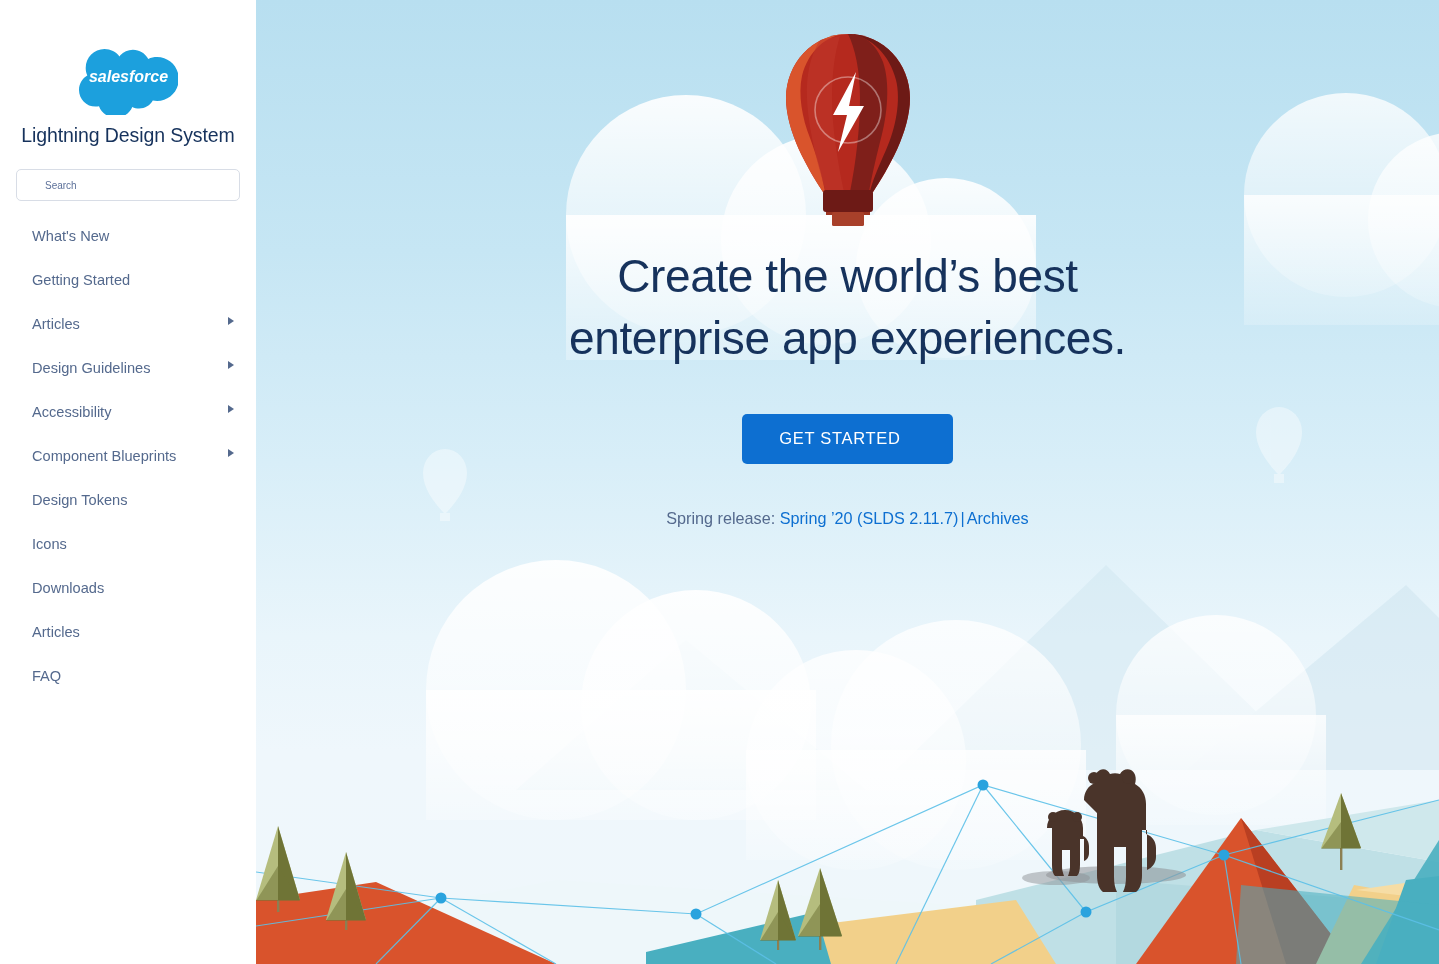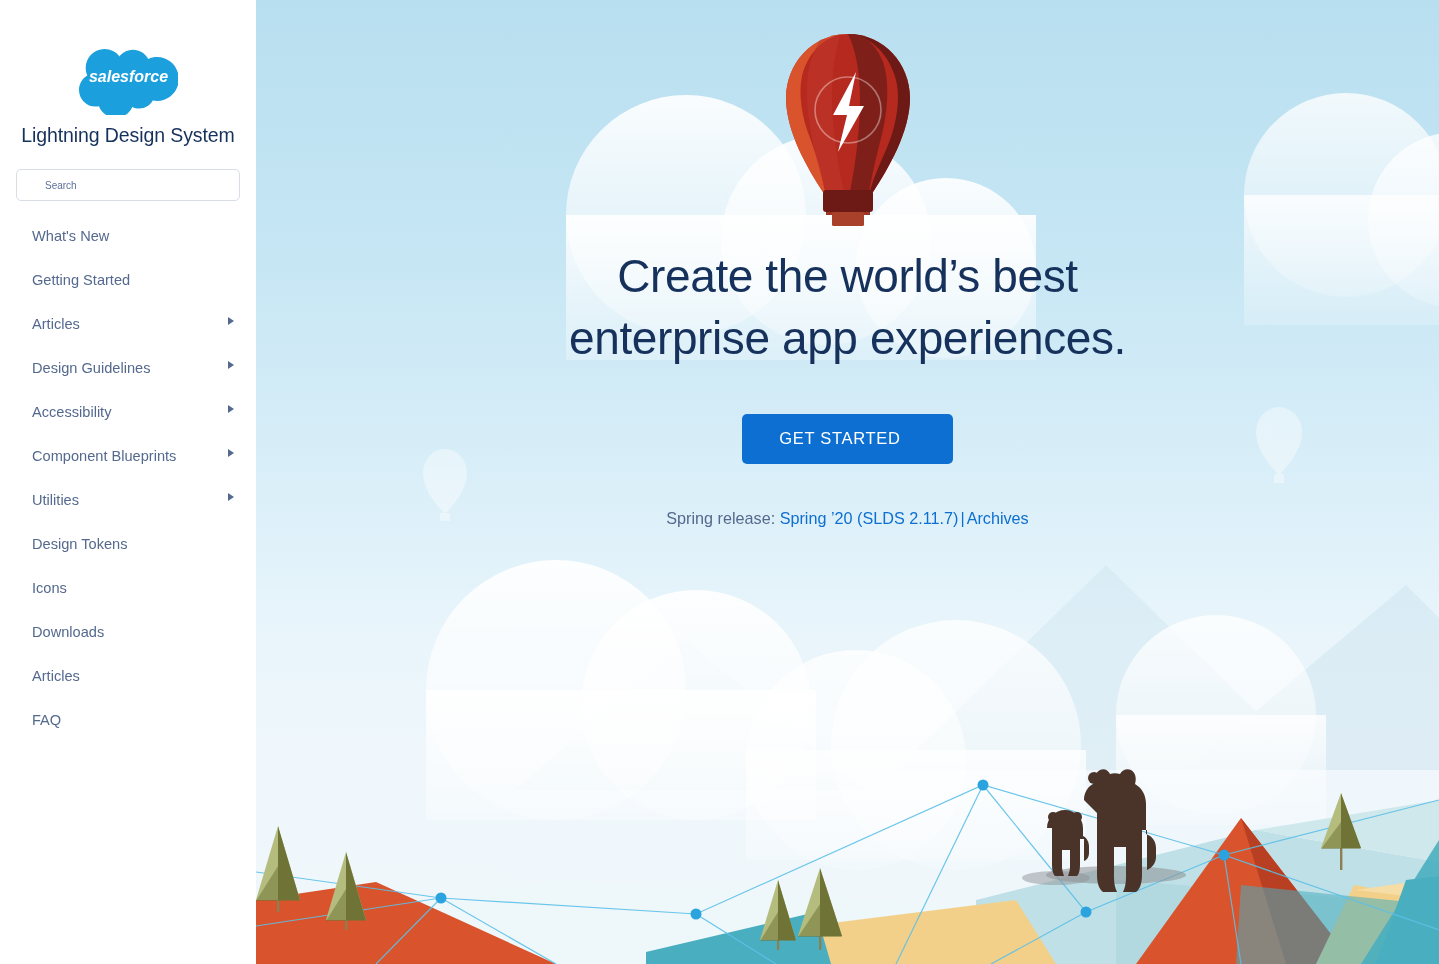--- a/index.html
+++ b/index.html
@@ -163,24 +163,20 @@
       <div class="nav-item">
         <span class="nav-label">Accessibility</span>
         <span class="nav-chev"></span>
       </div>
 
       <div class="nav-item">
         <span class="nav-label">Component Blueprints</span>
         <span class="nav-chev"></span>
       </div>
 
-      <div class="nav-item">
-        <span class="nav-label">Utilities</span>
-        <span class="nav-chev"></span>
-      </div>
 
       <div class="nav-item">
         <span class="nav-label">Design Tokens</span>
         <span class="nav-chev hidden"></span>
       </div>
 
       <div class="nav-item">
         <span class="nav-label">Icons</span>
         <span class="nav-chev hidden"></span>
       </div>

